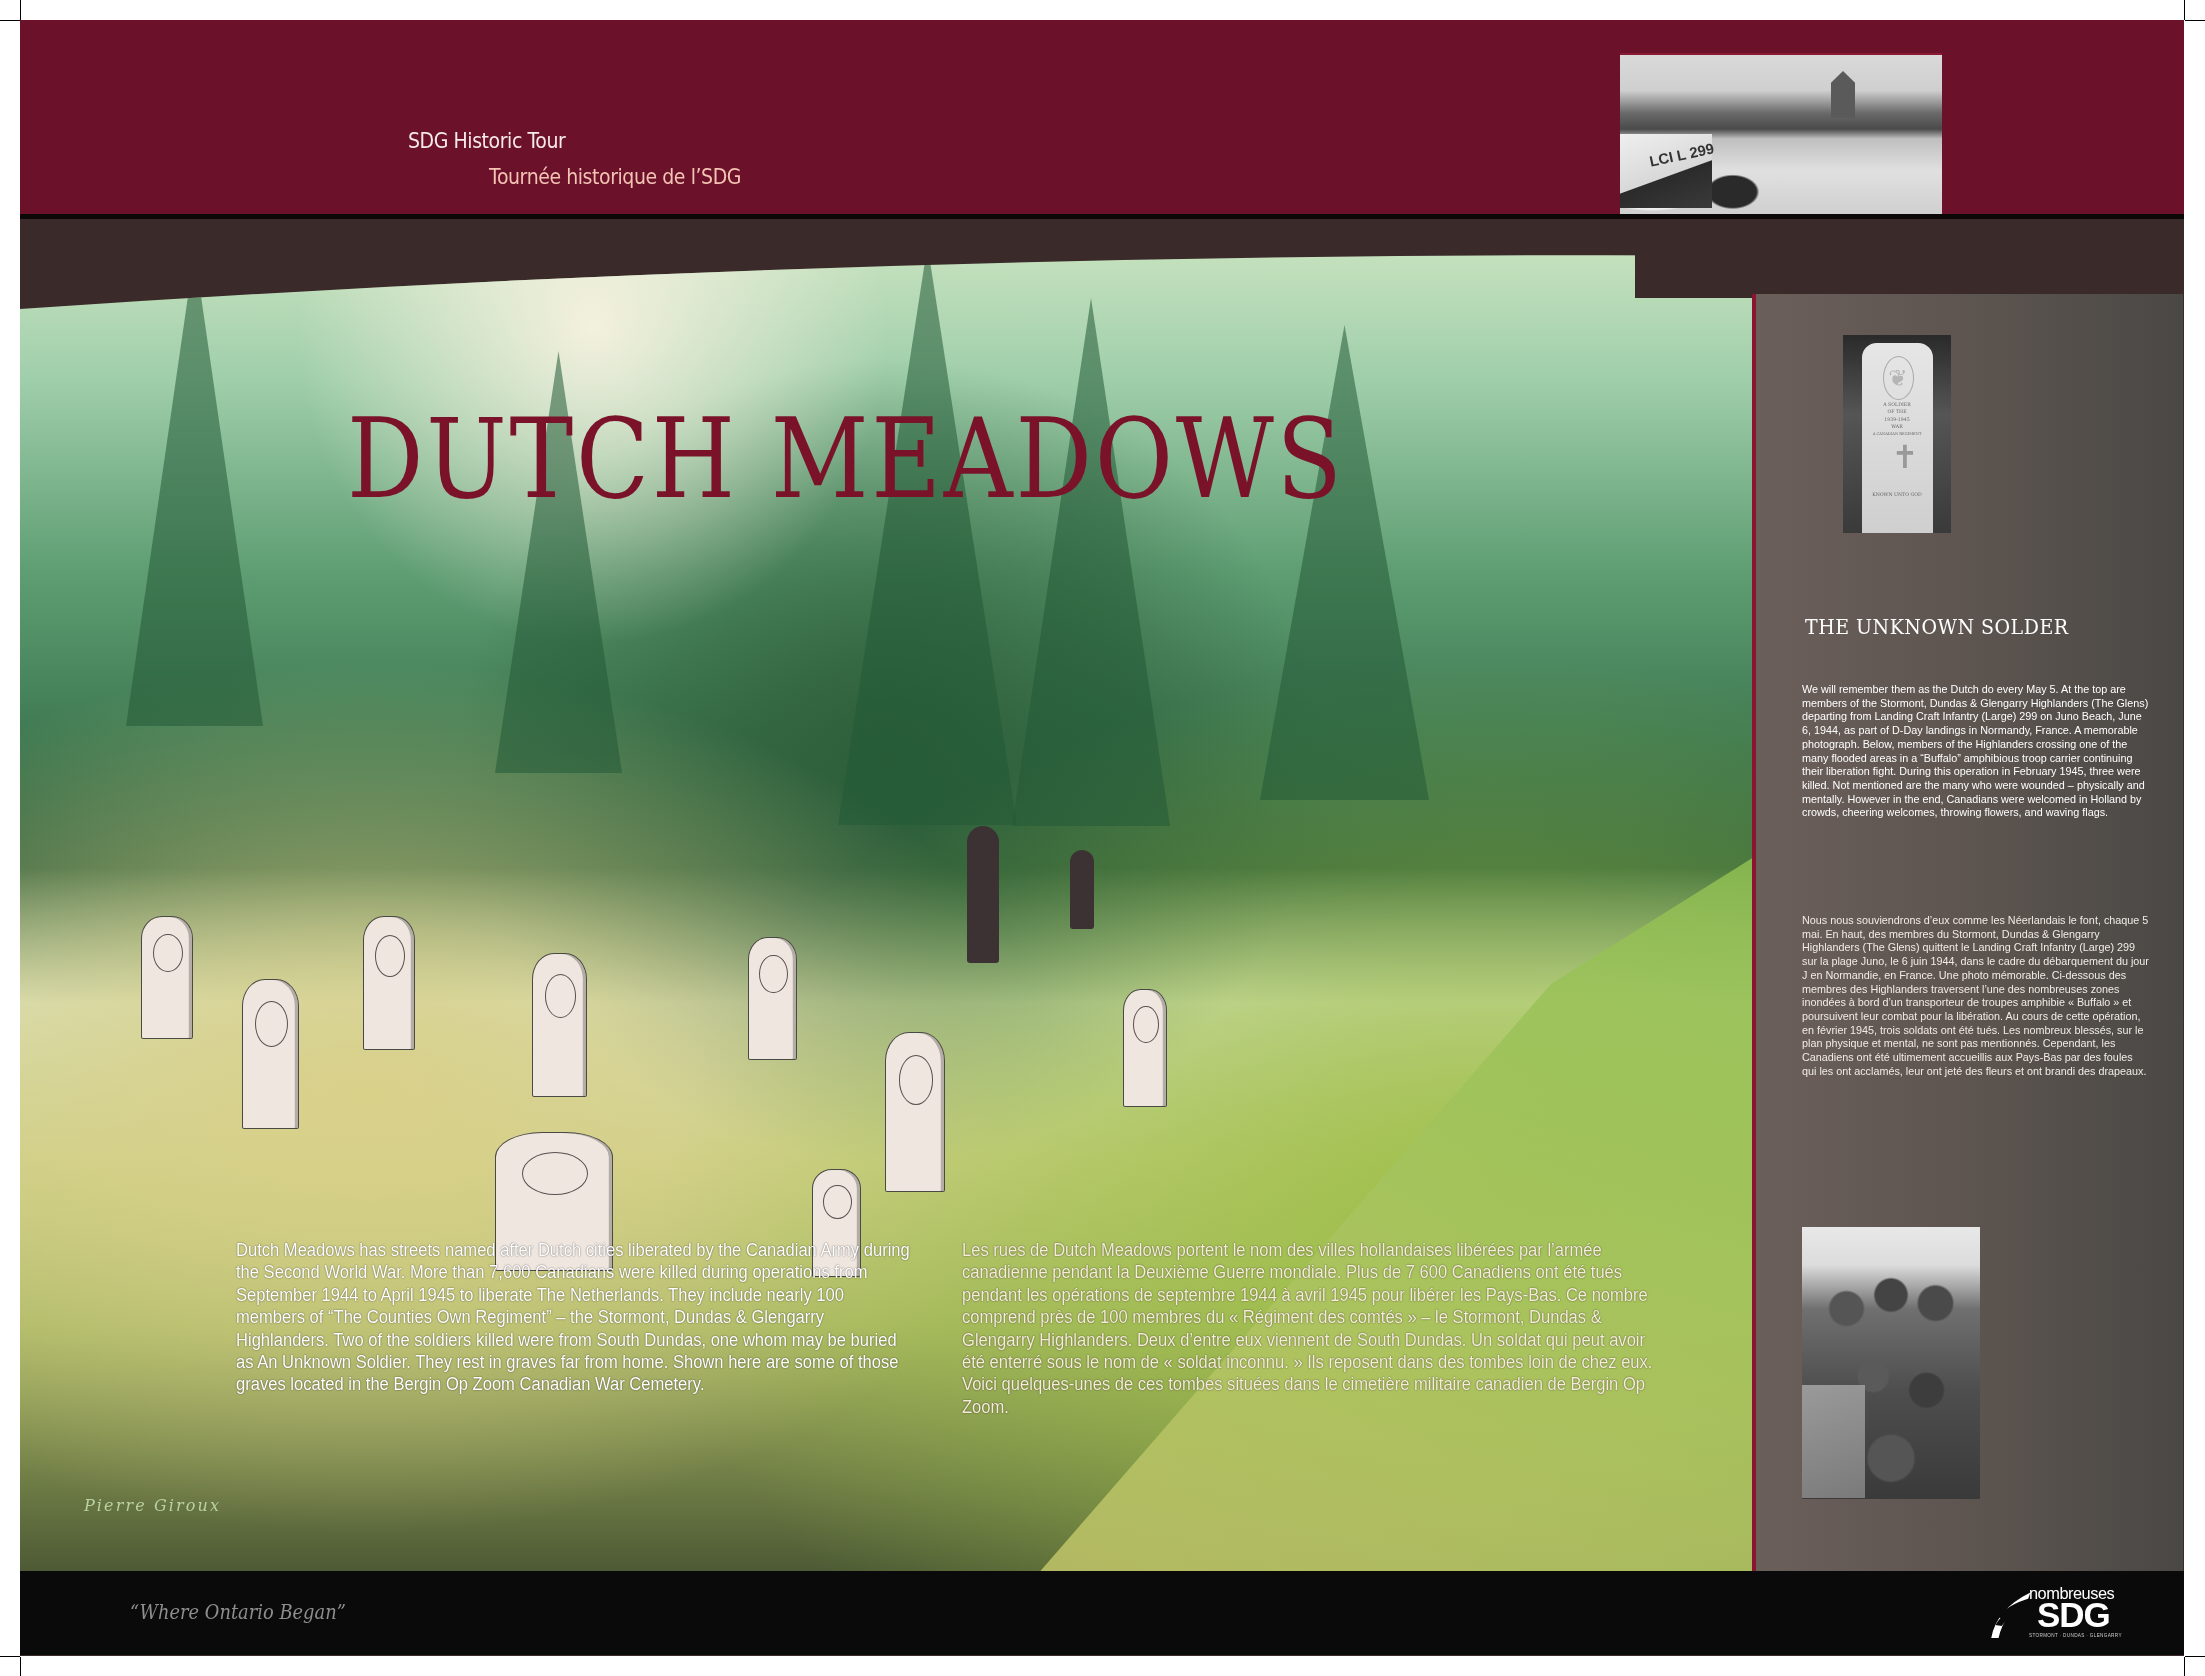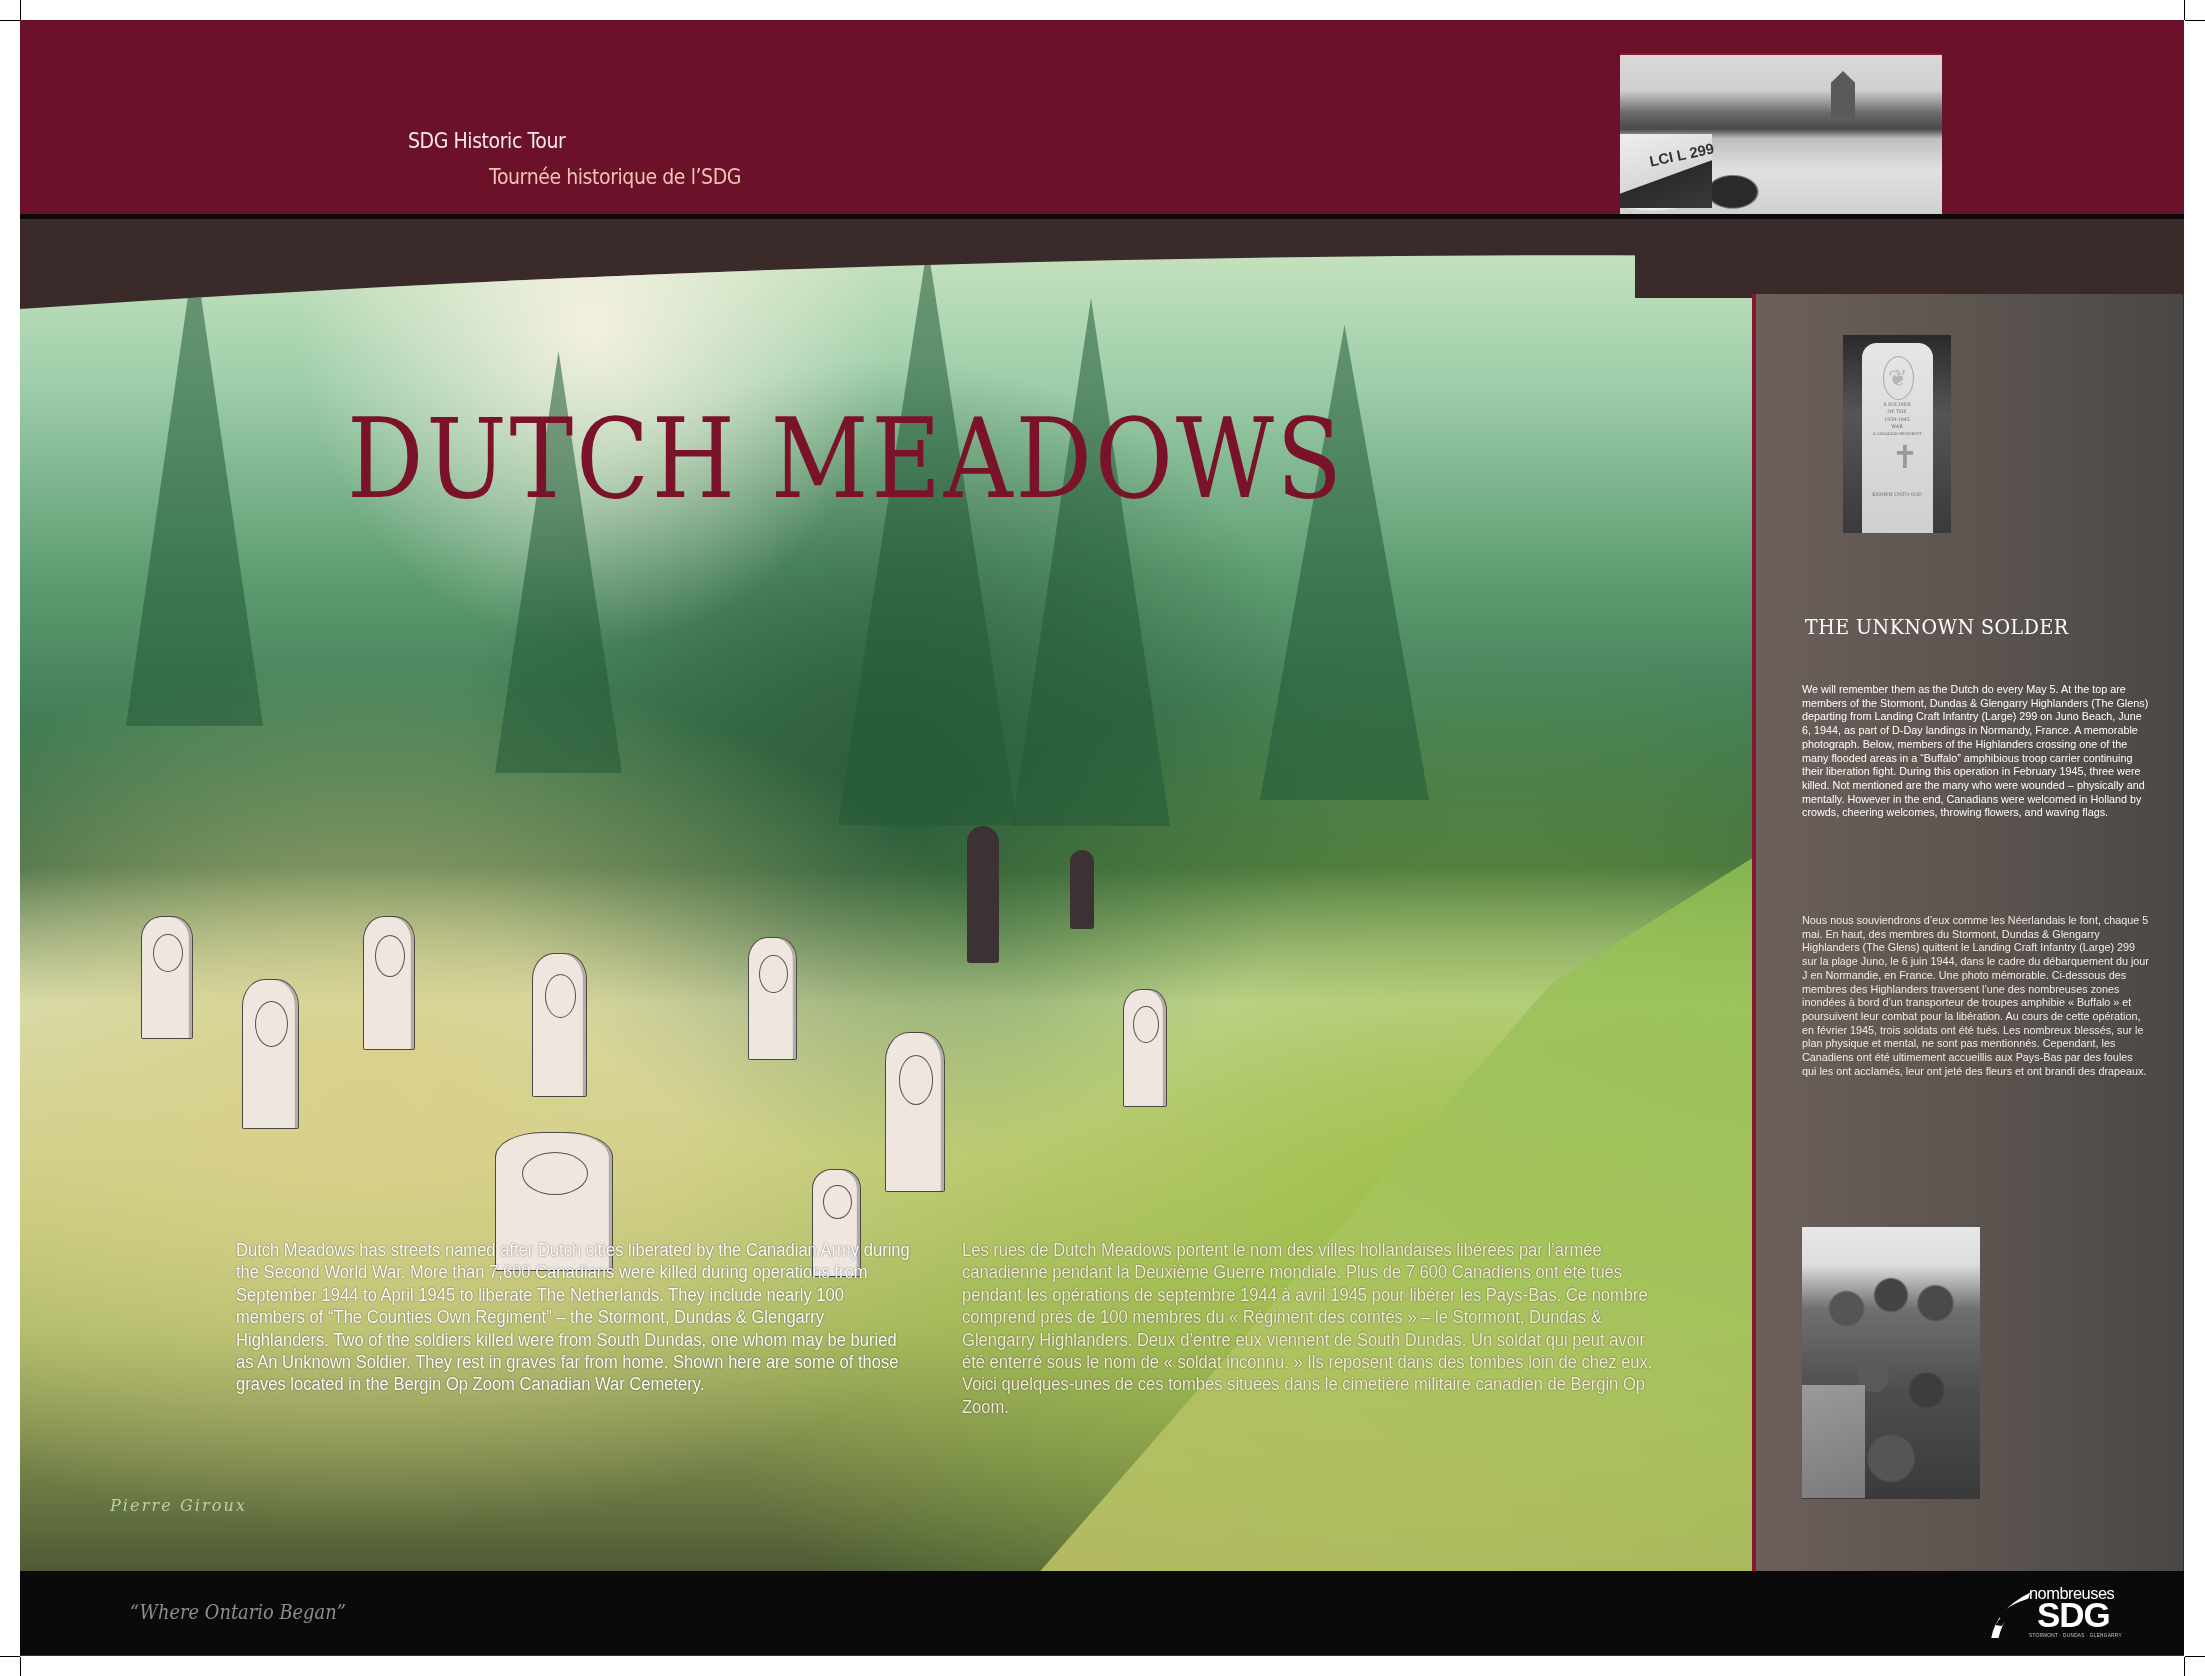--- a/index.html
+++ b/index.html
@@ -100,21 +100,21 @@
 
   .body-en, .body-fr {
     position: absolute; top: 1219px; font-size: 18px; line-height: 22.4px;
     color: #ffffff; text-shadow: 0 0 1.6px rgba(0,0,0,0.7);
     transform: scaleX(0.92); transform-origin: left;
   }
   .body-en { left: 216px; width: 734px; }
   .body-fr { left: 942px; width: 755px; color: #f6ecd8; }
 
   .signature {
-    position: absolute; left: 90px; top: 1476px;
+    position: absolute; left: 64px; top: 1476px;
     font-family: "DejaVu Serif", serif; font-style: italic; font-size: 16px;
     color: #b9d1a3; letter-spacing: 2.1px;
   }
 
   
   .right-col {
     position: absolute; left: 1732px; top: 274px; width: 431px; height: 1277px;
     background: linear-gradient(90deg, #6b5f5a 0%, #5f5651 45%, #4a4845 100%);
   }
   .right-col::before {

